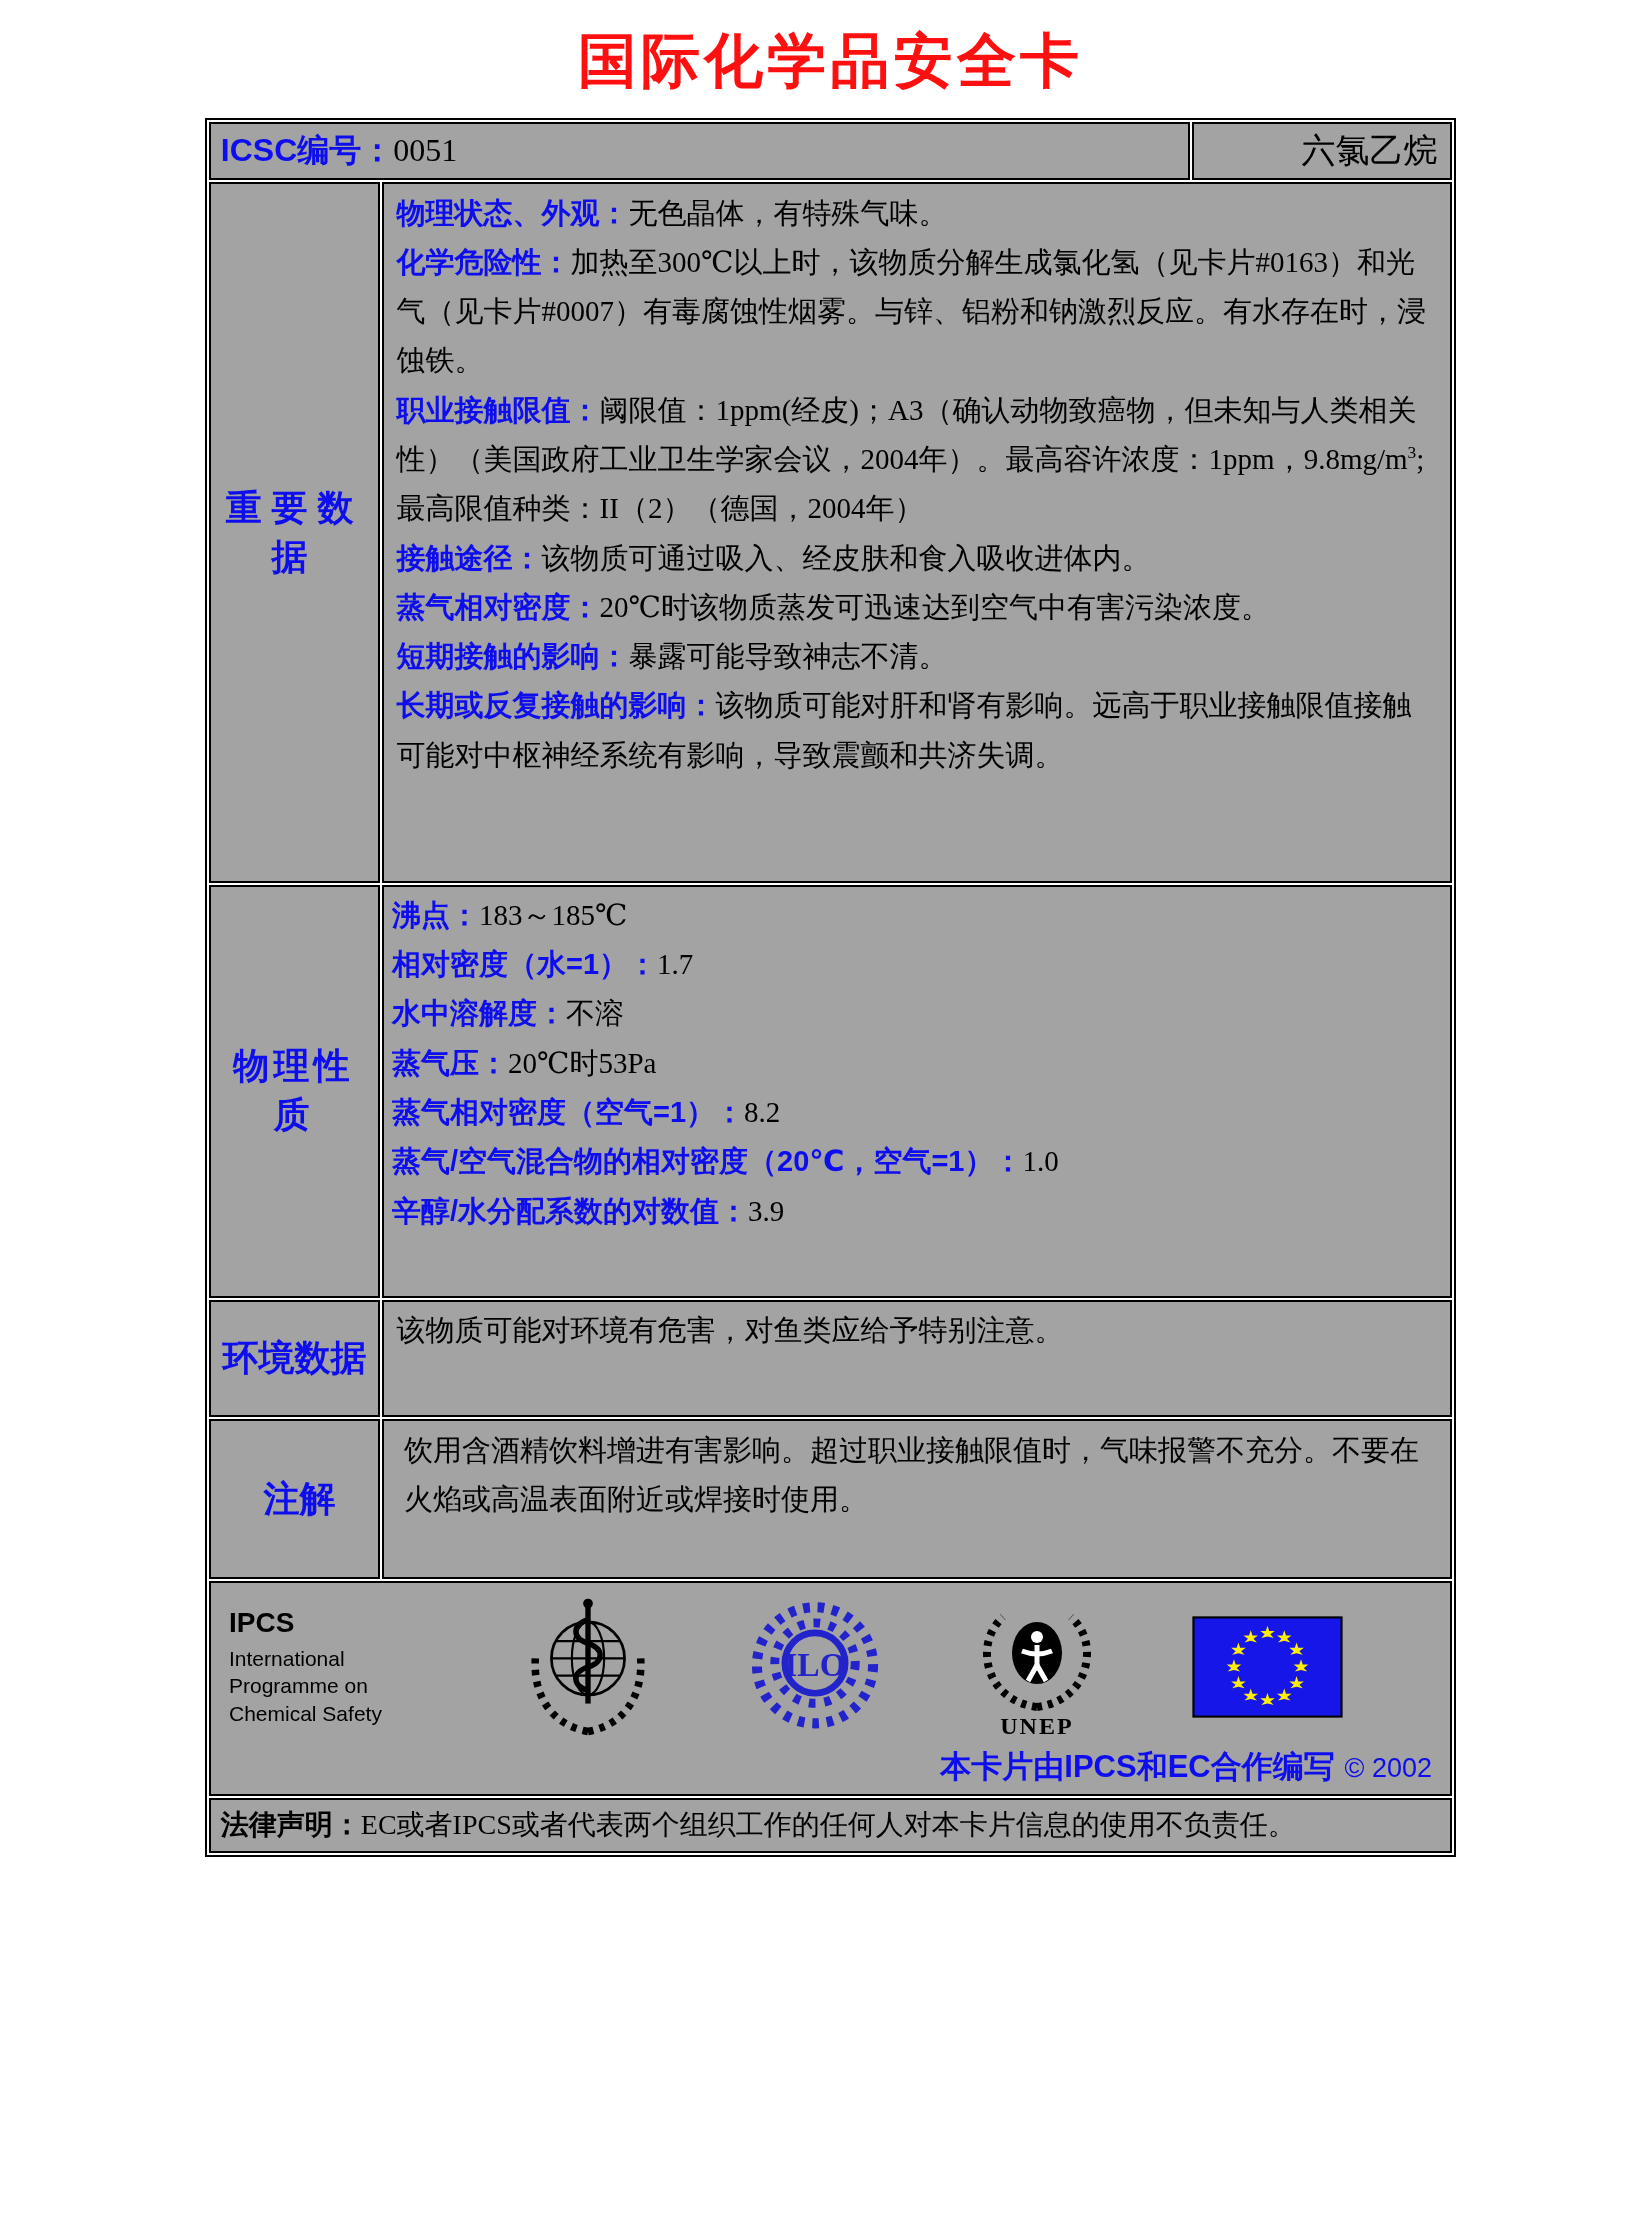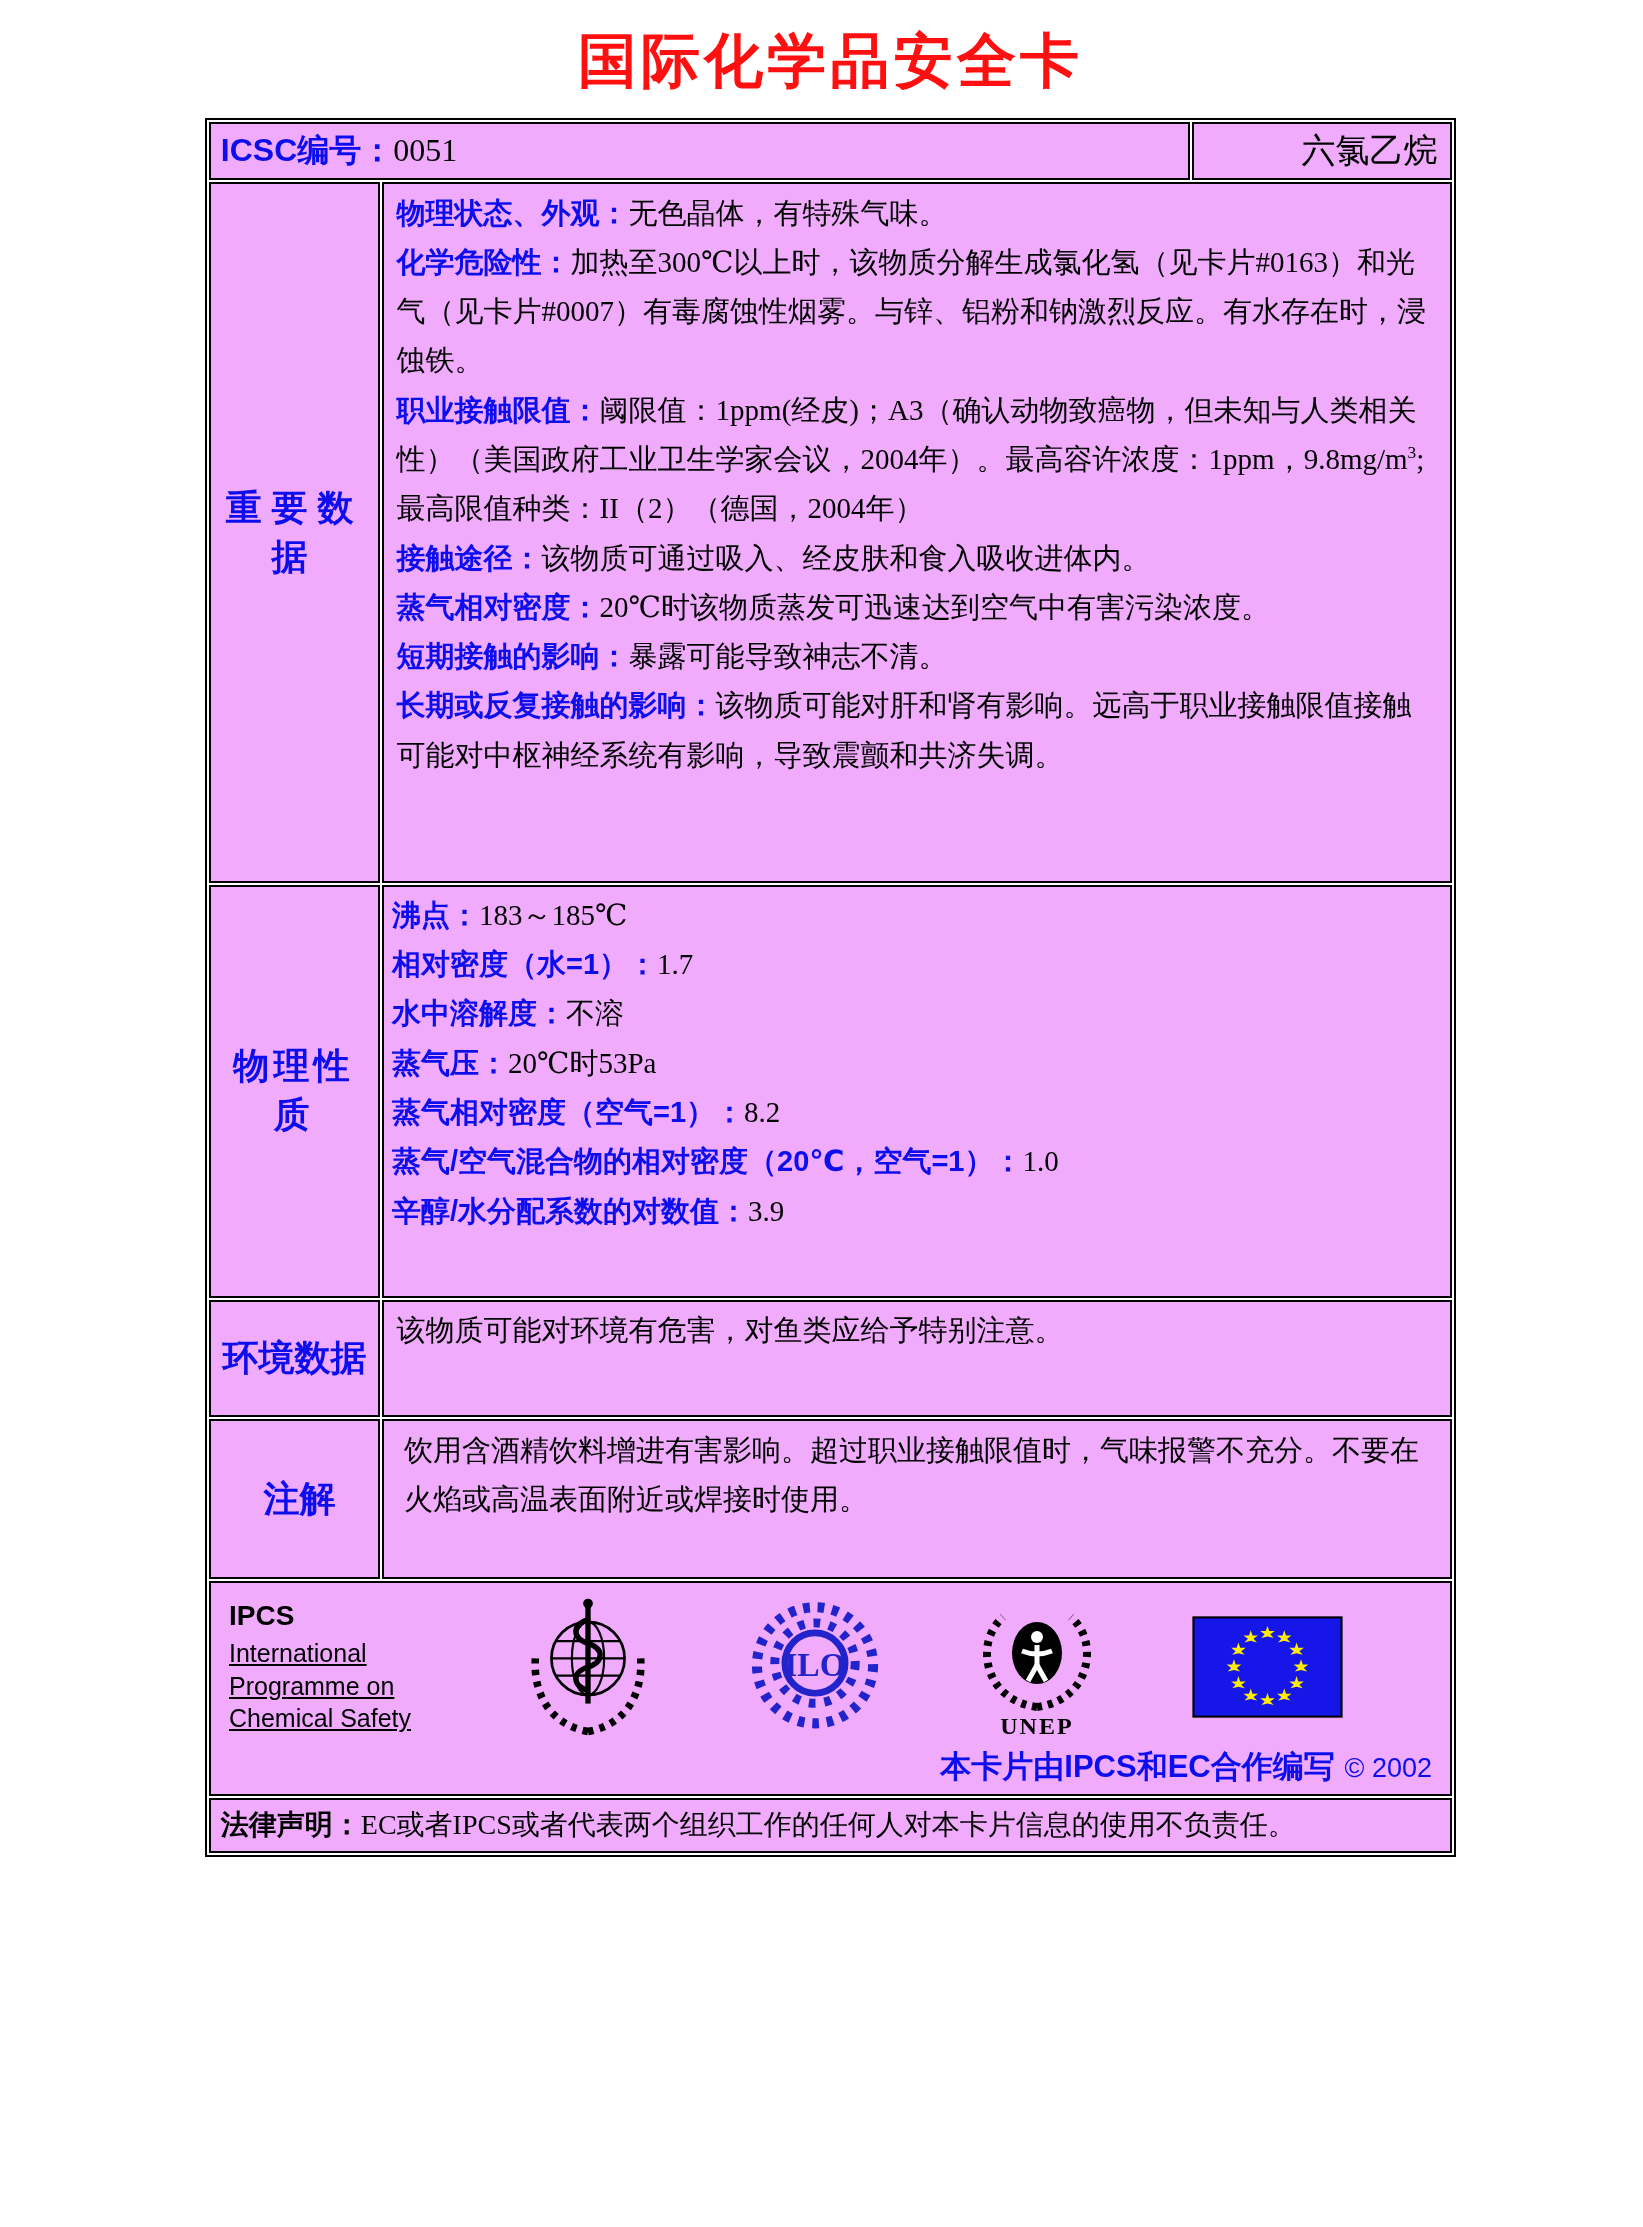--- a/index.html
+++ b/index.html
@@ -13,21 +13,21 @@
     margin:31px 0 0 205px;width:1251px;text-align:center;
     font-size:59px;font-weight:bold;letter-spacing:4.2px;line-height:1.05;
     color:var(--title-red,#ff1010);
   }
 
   table.card{
     margin:25px 0 0 205px;width:1251px;
     border:2.1px solid #000;border-collapse:separate;border-spacing:2.8px;
     background:#fff;table-layout:fixed;
   }
-  td{border:2.1px solid #000;padding:4.2px 9.8px;background:#f0abfc;}
+  td{border:2.1px solid #000;padding:4.2px 9.8px;background:#a3a3a3;}
   col.c1{width:171px;} col.c2{width:auto;} col.c3{width:260px;}
 
   .icsc-cell{height:42px;vertical-align:middle;font-size:32px;white-space:nowrap;}
   .blue-label{color:var(--label-blue,#0d0dee);font-weight:bold;font-family:"Liberation Sans","DejaVu Sans",sans-serif;}
   .icsc-num{color:#000;}
   .name-cell{vertical-align:middle;text-align:right;font-size:34px;padding-right:12.6px;}
 
   .label-cell{
     vertical-align:middle;text-align:center;
     color:var(--label-blue,#0d0dee);font-weight:bold;
@@ -40,21 +40,21 @@
   .inline-label{color:var(--label-blue,#0d0dee);font-weight:bold;font-family:"Liberation Sans","DejaVu Sans",sans-serif;}
   sup{font-size:0.6em;line-height:0;}
 
   .r-imp{height:688px;} .r-phy{height:401px;padding-left:8px;} .r-env{height:105px;}
   .r-note{height:147px;padding-left:20px;} .r-add{height:42px;} .r-logos{height:175px;} .r-legal{height:43px;}
 
   .logos-cell{padding:8.4px 18px 5.6px;vertical-align:top;}
   .logos-flex{display:flex;align-items:center;justify-content:space-between;height:152px;padding-right:89px;}
   .ipcs-block{width:199px;font-family:"Liberation Sans","DejaVu Sans",sans-serif;}
   .ipcs-acronym{font-size:28px;font-weight:bold;margin-bottom:5.6px;}
-  .ipcs-line{font-size:25px;line-height:1.3;text-decoration:underline;}
+  .ipcs-line{font-size:21px;line-height:1.3;}
   .unep-wrap{text-align:center;}
   .unep-word{font-size:24px;font-weight:bold;letter-spacing:2.1px;margin-top:-4.2px;font-family:"Liberation Serif","DejaVu Serif",serif;}
   .caption{
     text-align:right;margin-top:3px;color:var(--label-blue,#0d0dee);
     font-family:Liberation Sans, sans-serif;font-size:31px;font-weight:bold;
   }
   .cap-copy{font-weight:normal;font-size:27px;margin-left:9.8px;}
 
   .legal-cell{vertical-align:middle;font-size:28px;}
   .legal-label{font-weight:bold;font-family:"Liberation Sans","DejaVu Sans",sans-serif;}

